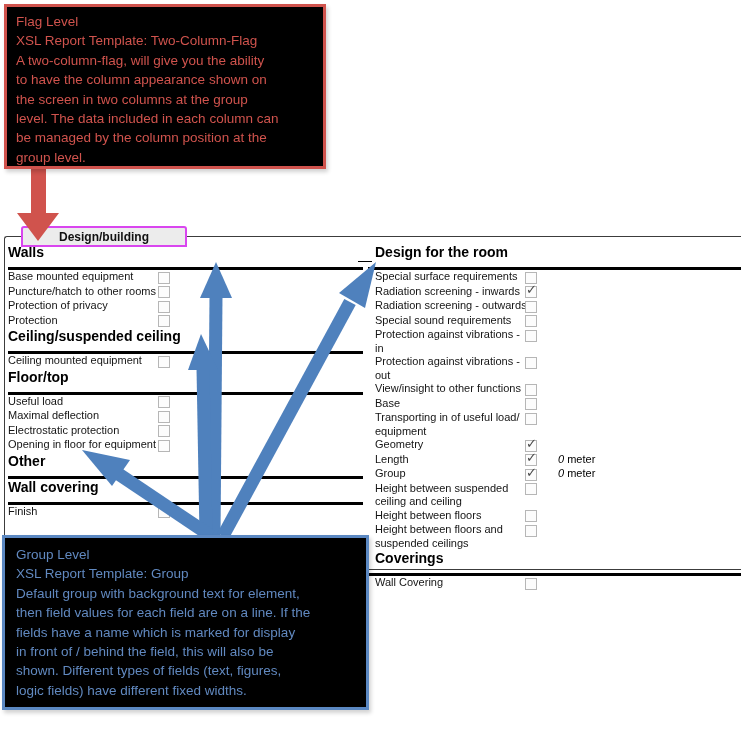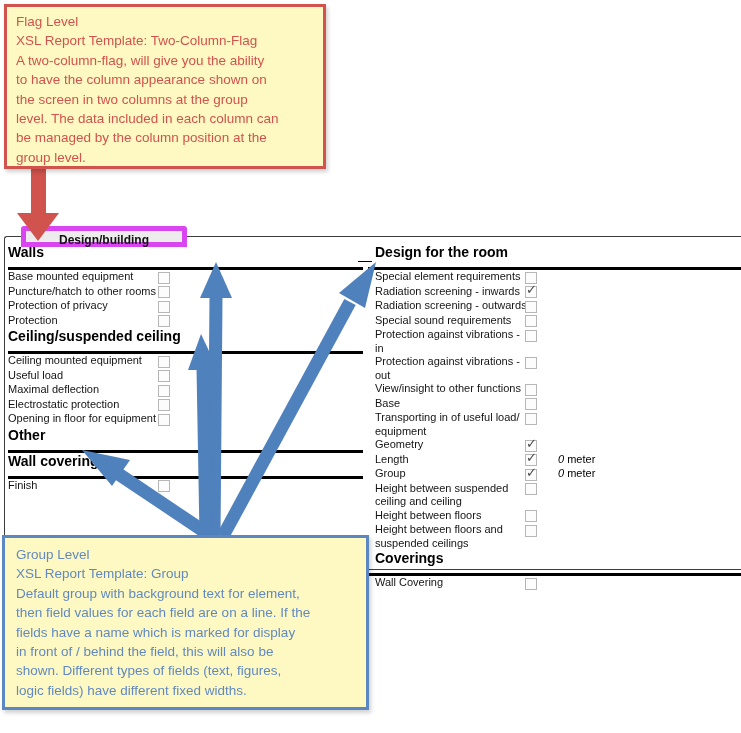--- a/index.html
+++ b/index.html
@@ -7,21 +7,21 @@
     position:relative;
     width:741px;height:733px;
     background:#fff;
     font-family:"Liberation Sans",sans-serif;
     overflow:hidden;
   }
   
   .callout{
     position:absolute;
     box-sizing:border-box;
-    background:#fef9c3;
+    background:#000000;
     white-space:pre-line;
     font-size:13.5px;
     line-height:19.4px;
     box-shadow:2px 3px 4px rgba(0,0,0,0.18);
     z-index:4;
   }
   #flag-callout{
     left:4px;top:4px;width:322px;height:165px;
     border:3px solid var(--red);
     color:var(--red);
@@ -43,21 +43,21 @@
     border-left:1px solid #3c3c3c;
     border-bottom:1px solid #3c3c3c;
     border-radius:3px 0 0 0;
     z-index:1;
   }
   #design-tab{
     position:absolute;
     left:21px;top:226px;width:166px;height:21px;
     box-sizing:border-box;
     background:#ececec;
-    border:5px solid #d946ef;
+    border:2px solid #d946ef;
     border-radius:3px 3px 0 0;
     font-size:12px;font-weight:bold;color:#111;
     text-align:center;line-height:19px;
     z-index:2;
   }
   #header-rule-join{
     position:absolute;left:358px;top:261px;width:14px;height:1px;
     background:#000;z-index:1;
   }
   
@@ -127,20 +127,21 @@
     </div>
     <div class="field-row">
       <span class="field-label">Protection</span>
       <span class="checkbox"></span>
     </div>
     <div class="group-header">Ceiling/suspended ceiling</div>
     <div class="field-row">
       <span class="field-label">Ceiling mounted equipment</span>
       <span class="checkbox"></span>
     </div>
+    <div class="group-header">Floor/top</div>
     <div class="field-row">
       <span class="field-label">Useful load</span>
       <span class="checkbox"></span>
     </div>
     <div class="field-row">
       <span class="field-label">Maximal deflection</span>
       <span class="checkbox"></span>
     </div>
     <div class="field-row">
       <span class="field-label">Electrostatic protection</span>
@@ -153,21 +154,21 @@
     <div class="group-header">Other</div>
     <div class="group-header">Wall covering</div>
     <div class="field-row">
       <span class="field-label">Finish</span>
       <span class="checkbox"></span>
     </div>
   </div>
 <div id="right-col" class="form-col">
     <div class="group-header">Design for the room</div>
     <div class="field-row">
-      <span class="field-label">Special element requirements</span>
+      <span class="field-label">Special surface requirements</span>
       <span class="checkbox"></span>
     </div>
     <div class="field-row">
       <span class="field-label">Radiation screening - inwards</span>
       <span class="checkbox">
         <span class="checkmark">✓</span>
       </span>
     </div>
     <div class="field-row">
       <span class="field-label">Radiation screening - outwards</span>

